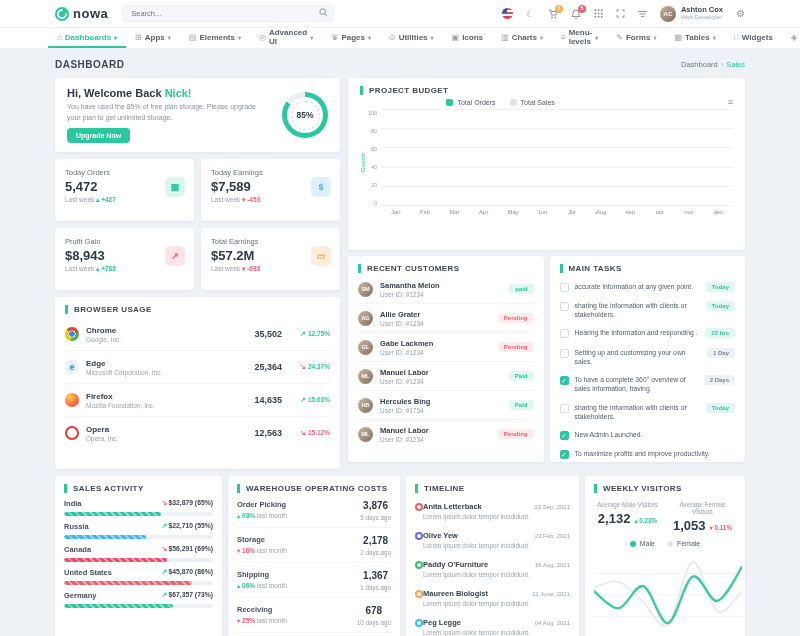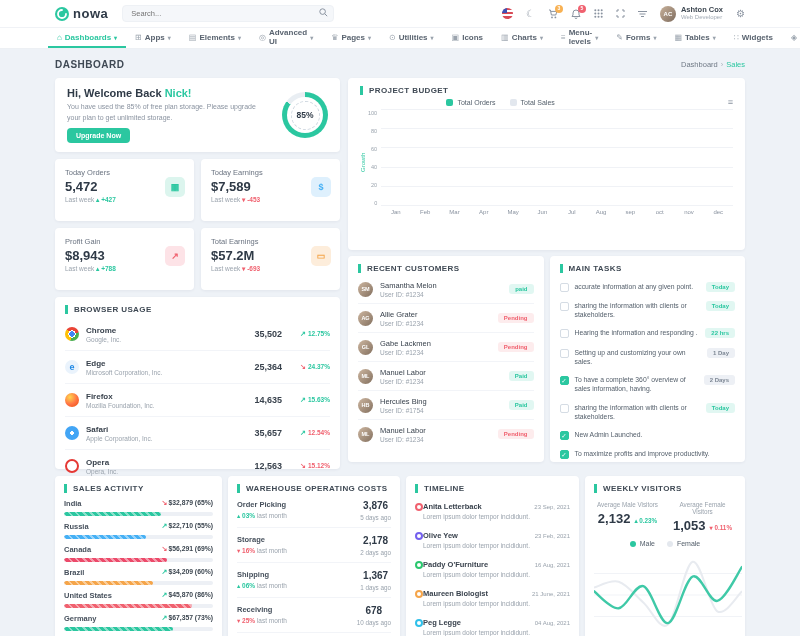--- a/index.html
+++ b/index.html
@@ -97,21 +97,21 @@
   .bgroup{display:flex;gap:2px;align-items:flex-end}
   .bar{width:5px;border-radius:2px 2px 0 0}
   .xlabels{display:flex;justify-content:space-around;font-size:6px;color:#8a93a0;margin-top:3px}
   .xlabels span{width:20px;text-align:center}
   
   .pair{display:flex;gap:6px;flex:1}
   .customers{flex:1;padding:8px 10px;height:206px}
   .c-row{display:flex;align-items:center;padding:5.5px 0;border-top:1px solid #f2f4f8}
   .c-row:first-of-type{border-top:none;margin-top:2px}
   .c-av{width:15px;height:15px;border-radius:50%;background:linear-gradient(135deg,#cdb6a0,#83705f);color:#fff;font-size:5.5px;font-weight:bold;display:flex;align-items:center;justify-content:center;margin-right:7px;flex:none}
-  .c-name{font-size:7.5px;font-weight:normal;color:#39424d}
+  .c-name{font-size:7.5px;font-weight:bold;color:#39424d}
   .c-id{font-size:6.5px;color:#9aa3ad;margin-top:1px}
   .pill{margin-left:auto;font-size:6px;font-weight:bold;padding:2px 6px;border-radius:3px}
   .pill.tint-teal{background:rgba(43,199,160,.14)}
   .pill.tint-red{background:rgba(240,97,111,.12)}
   .pill.tint-gray{background:#edf0f5;color:#7d8794}
   .tasks{flex:1;padding:8px 10px;height:206px}
   .t-row{display:flex;align-items:flex-start;gap:6px;padding:4.6px 0}
   .cb{width:9px;height:9px;border:1px solid #d5dce4;border-radius:2px;font-size:6.5px;line-height:8px;color:#fff;text-align:center;flex:none;margin-top:1px;cursor:pointer}
   .cb.checked{background:#2bc7a0;border-color:#2bc7a0}
   .t-txt{font-size:6.8px;color:#55606c;line-height:1.35;flex:1}
@@ -406,31 +406,20 @@
                 <span>
                   <div class="b-name">Firefox</div>
                   <div class="b-co">Mozilla Foundation, Inc.</div>
                 </span>
                 <span class="b-val">14,635</span>
                 <span class="b-trend">
                   <span class="trend up">↗</span><span class="tint-teal">15.63%</span>
                 </span>
               </div>
               <div class="b-row">
-                <span class="logo logo-safari"></span>
-                <span>
-                  <div class="b-name">Safari</div>
-                  <div class="b-co">Apple Corporation, Inc.</div>
-                </span>
-                <span class="b-val">35,657</span>
-                <span class="b-trend">
-                  <span class="trend up">↗</span><span class="tint-red">12.54%</span>
-                </span>
-              </div>
-              <div class="b-row">
                 <span class="logo logo-opera"></span>
                 <span>
                   <div class="b-name">Opera</div>
                   <div class="b-co">Opera, Inc.</div>
                 </span>
                 <span class="b-val">12,563</span>
                 <span class="b-trend">
                   <span class="trend down">↘</span><span class="tint-red">15.12%</span>
                 </span>
               </div>
@@ -674,29 +663,20 @@
                 <div class="s-fill bar-blue" style="width: 55%;"></div>
               </div>
             </div>
             <div class="s-row">
               <div class="s-top">
                 <span class="s-country">Canada</span>
                 <span class="s-amt"><span class="trend down">↘</span><span>$56,291 (69%)</span></span>
               </div>
               <div class="s-track">
                 <div class="s-fill bar-pink" style="width: 69%;"></div>
-              </div>
-            </div>
-            <div class="s-row">
-              <div class="s-top">
-                <span class="s-country">Brazil</span>
-                <span class="s-amt"><span class="trend up">↗</span><span>$34,209 (60%)</span></span>
-              </div>
-              <div class="s-track">
-                <div class="s-fill bar-orange" style="width: 60%;"></div>
               </div>
             </div>
             <div class="s-row">
               <div class="s-top">
                 <span class="s-country">United States</span>
                 <span class="s-amt"><span class="trend up">↗</span><span>$45,870 (86%)</span></span>
               </div>
               <div class="s-track">
                 <div class="s-fill bar-red" style="width: 86%;"></div>
               </div>

